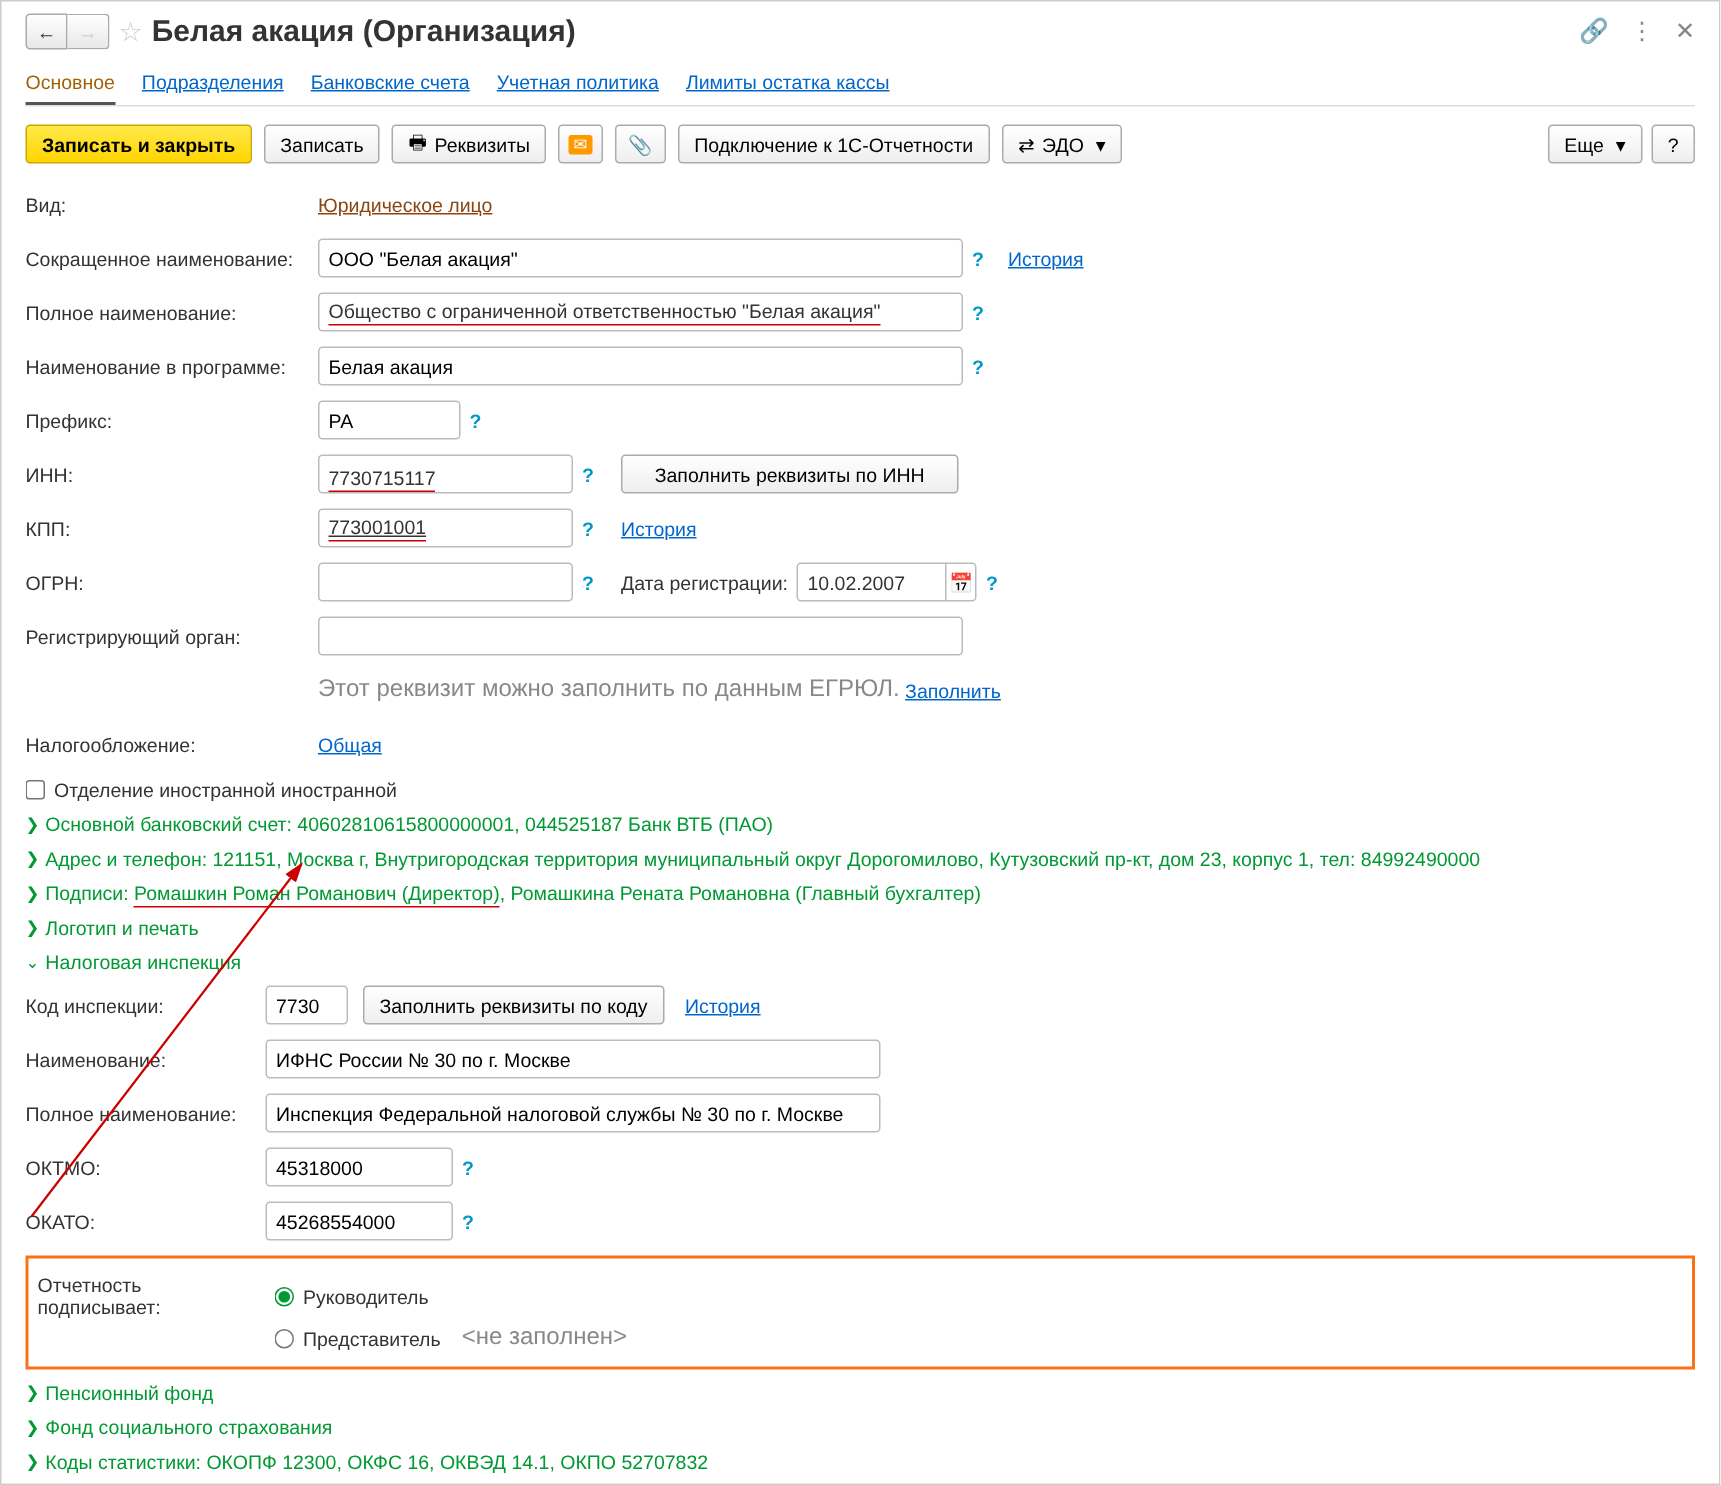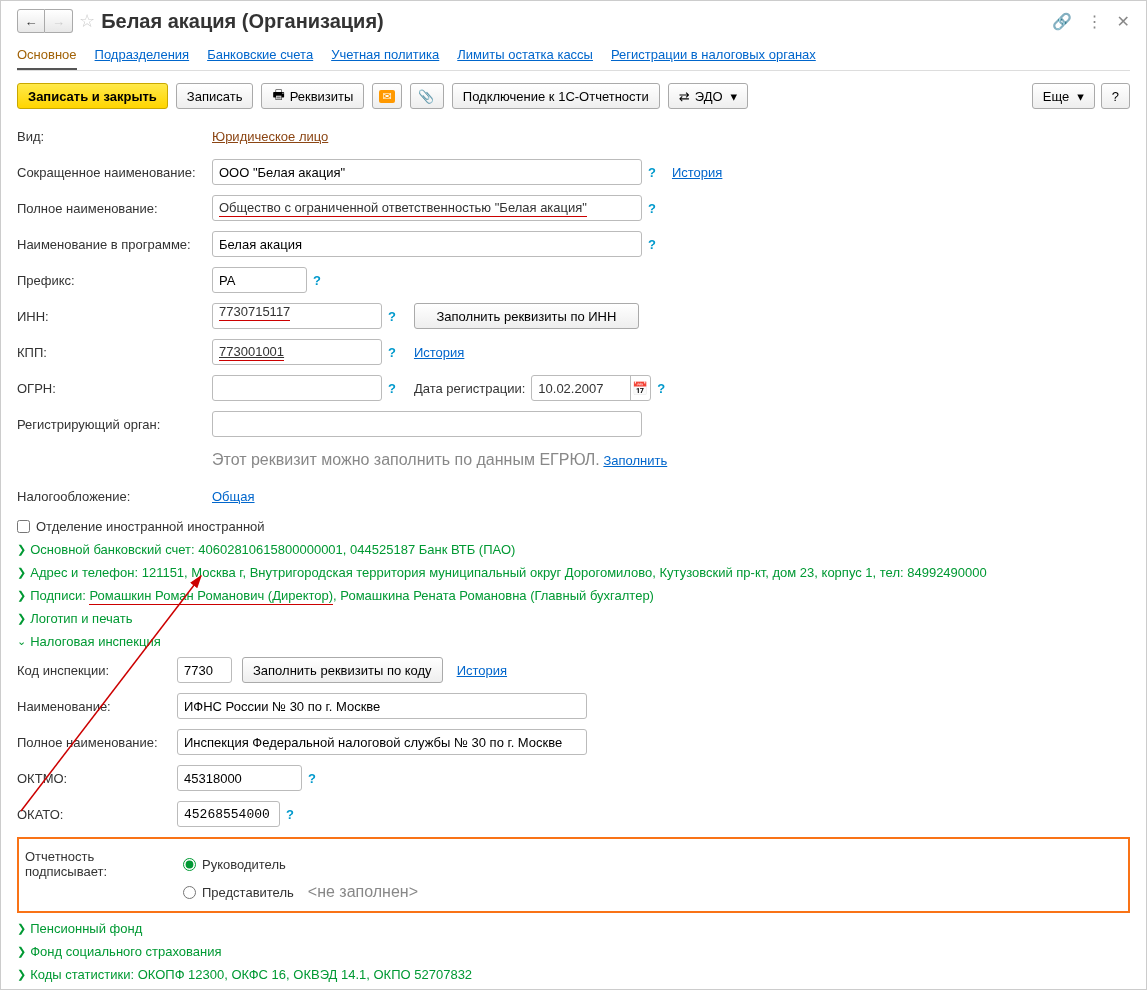--- a/index.html
+++ b/index.html
@@ -54,21 +54,20 @@
       <span class="tb-icon">✕</span>
     </div>
   </div>
 
   <div class="tabs">
     <span class="tab active">Основное</span>
     <span class="tab">Подразделения</span>
     <span class="tab">Банковские счета</span>
     <span class="tab">Учетная политика</span>
     <span class="tab">Лимиты остатка кассы</span>
-    <span class="tab">Регистрации в налоговых органах</span>
   </div>
 
   <div class="toolbar">
     <button class="btn yellow">Записать и закрыть</button>
     <button class="btn">Записать</button>
     <button class="btn">
         <span>🖶</span>
         <span>Реквизиты</span>
       </button>
     <button class="btn" style="padding:0 6px;">
@@ -119,21 +118,21 @@
   </div>
 
   <div class="form-row">
     <span class="label">Префикс:</span>
     <input class="input" style="width: 95px;" value="РА">
     <span class="help">?</span>
   </div>
 
   <div class="form-row">
     <span class="label">ИНН:</span>
-    <div class="input" style="width:170px;display:flex;align-items:flex-start;">
+    <div class="input" style="width:170px;display:flex;align-items:flex-end;">
       <span class="underline-red">7730715117</span>
     </div>
     <span class="help">?</span>
     <button class="btn" style="margin-left:18px;width:225px;justify-content:center;">Заполнить реквизиты по ИНН</button>
   </div>
 
   <div class="form-row">
     <span class="label">КПП:</span>
     <div class="input" style="width:170px;display:flex;align-items:center;text-decoration:underline;">
       <span class="underline-red">773001001</span>
@@ -212,21 +211,21 @@
       <span class="label" style="width:160px;">Полное наименование:</span>
       <input class="input" style="width: 410px;" value="Инспекция Федеральной налоговой службы № 30 по г. Москве">
     </div>
     <div class="form-row">
       <span class="label" style="width:160px;">ОКТМО:</span>
       <input class="input" style="width: 125px;" value="45318000">
       <span class="help">?</span>
     </div>
     <div class="form-row">
       <span class="label" style="width:160px;">ОКАТО:</span>
-      <input class="input" style="width: 103px; font-family: Liberation Mono, monospace;" value="45268554000">
+      <input class="input" style="width: 125px;" value="45268554000">
       <span class="help">?</span>
     </div>
 
     <div class="red-box">
       <div class="radio-row">
         <span class="label" style="width:152px;">Отчетность подписывает:</span>
         <input type="radio" name="signer" checked="" style="">
         <span>Руководитель</span>
       </div>
       <div class="radio-row">

